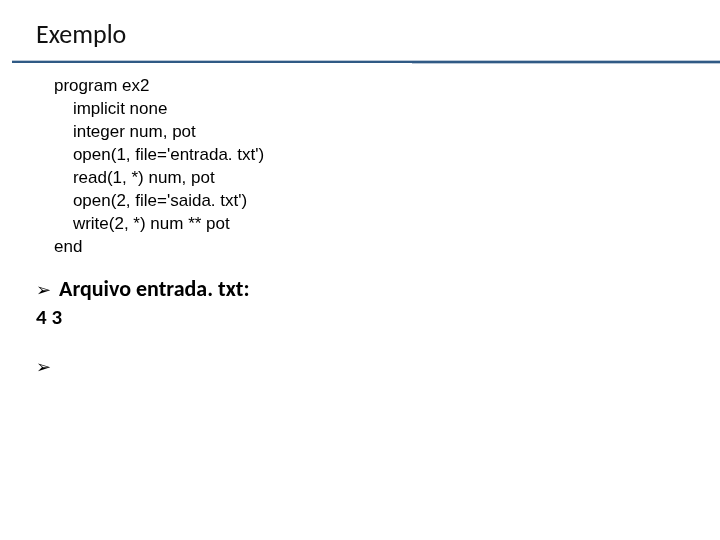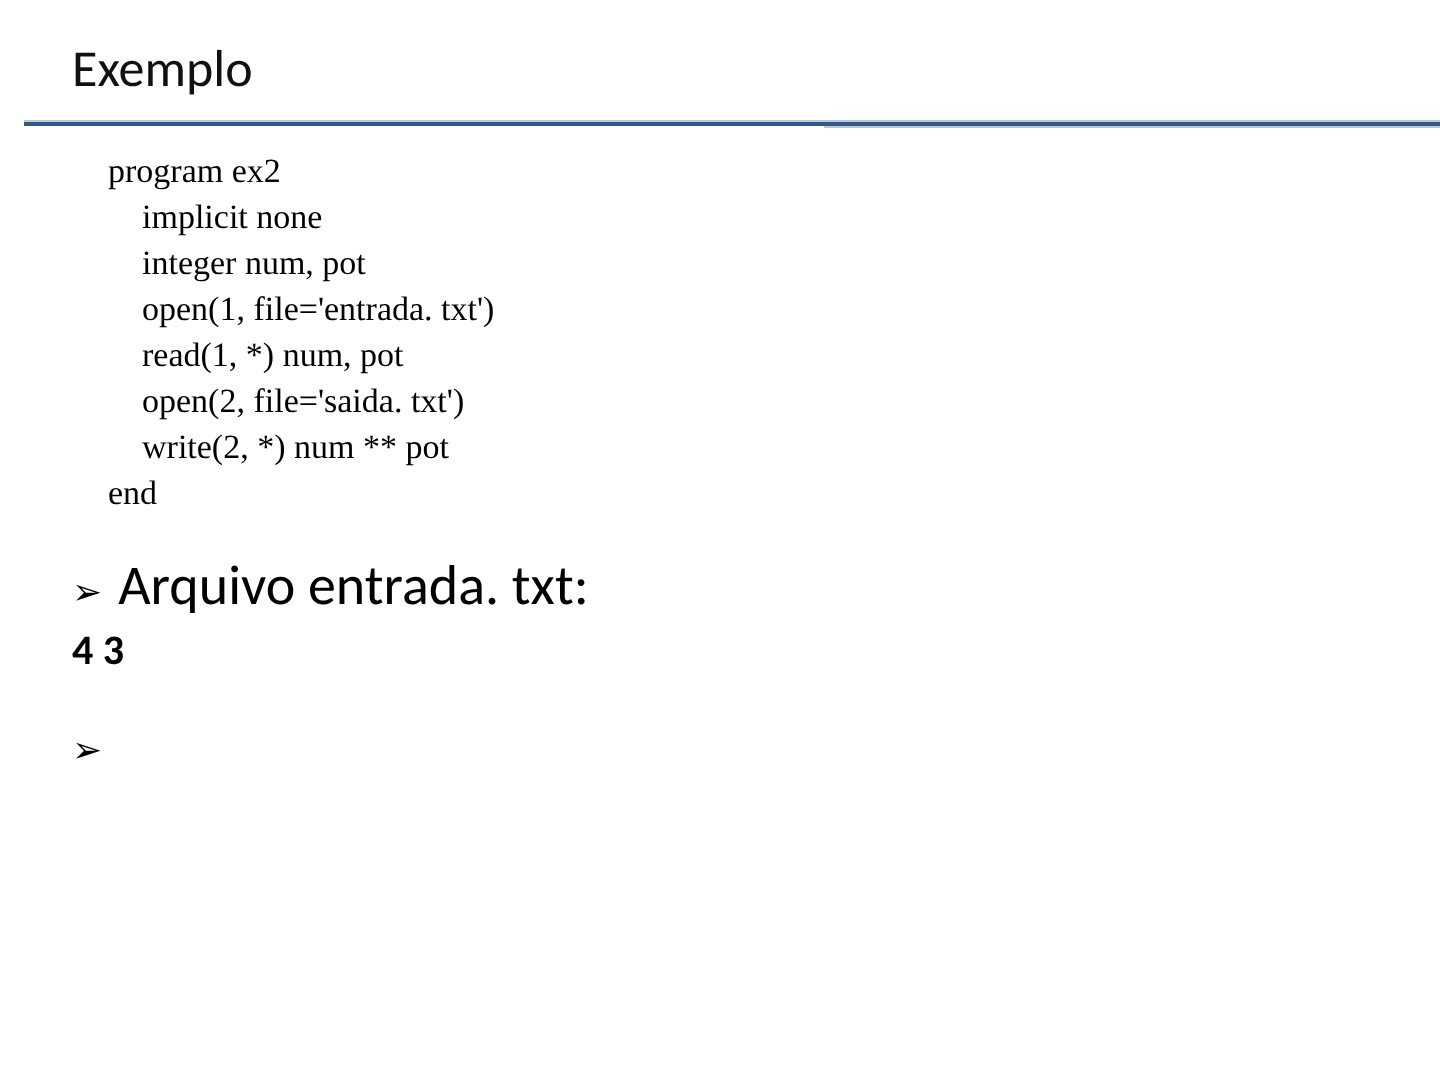--- a/index.html
+++ b/index.html
@@ -3,24 +3,24 @@
 <meta charset="utf-8">
 <style>
   * { margin: 0; padding: 0; box-sizing: border-box; }
   html, body { width: 720px; height: 540px; background: #ffffff; font-family: Calibri, Arial, sans-serif; color: #000; }
   .slide { width: 720px; height: 540px; padding: 18px 24px 0 36px; position: relative; }
   .title { font-size: 26px; font-weight: 400; color: #111; margin-bottom: 10px; }
   .rule-wrap { position: relative; margin: 0 -24px 12px -24px; }
   .rule-top { height: 1px; background: #b9c7d6; }
   .rule-main { height: 2px; background: #305a85; margin-top: 0px; }
   .rule-partial { position: absolute; left: 400px; right: 0; top: 3px; height: 1px; background: #b9c7d6; }
-  .code { font-family: Liberation Serif, serif; font-size: 17px; line-height: 1.35; white-space: pre; margin: 6px 0 16px 18px; }
+  .code { font-family: Liberation Sans, sans-serif; font-size: 17px; line-height: 1.35; white-space: pre; margin: 6px 0 16px 18px; }
   .bullet-line { display: flex; align-items: baseline; font-size: 21px; margin-top: 4px; }
   .bullet-marker { margin-right: 8px; font-size: 18px; color: #000; }
-  .bullet-text { font-size: 28px; }
+  .bullet-text { font-size: 22px; font-weight: bold; }
   .value-line { font-size: 21px; margin: 2px 0 22px 0; font-weight: bold; }
   .section2 { margin-top: 26px; }
 </style>
 </head>
 <body>
 <div class="slide">
 
   <div class="title">Exemplo</div>
 
   <div class="rule-wrap">

